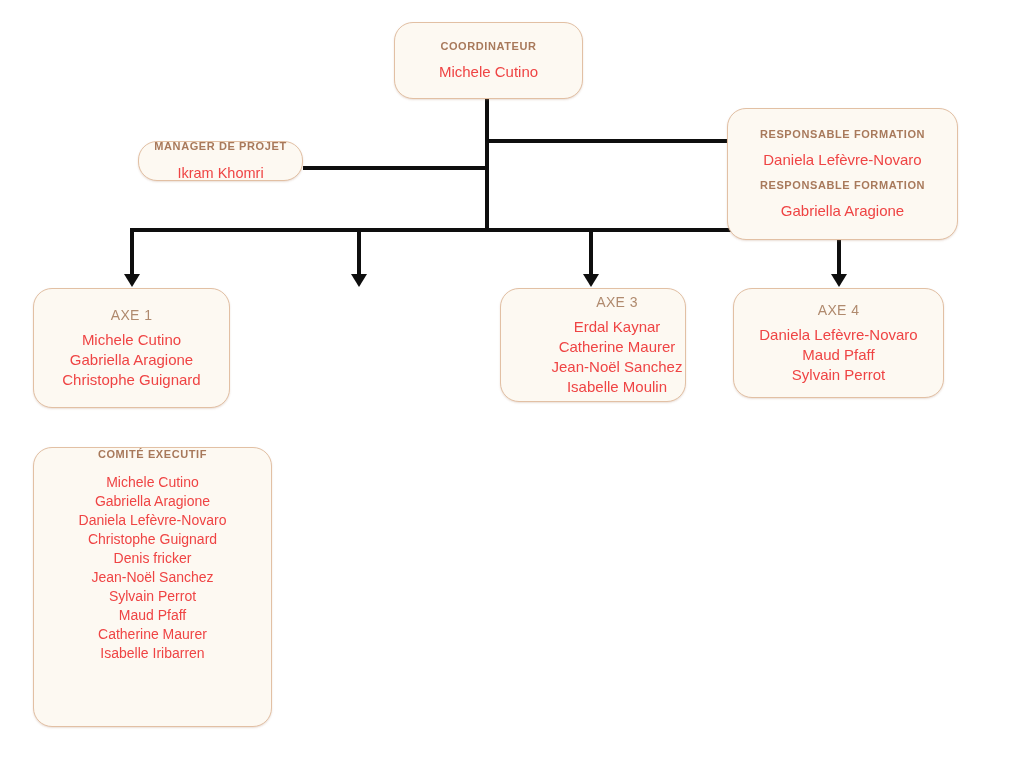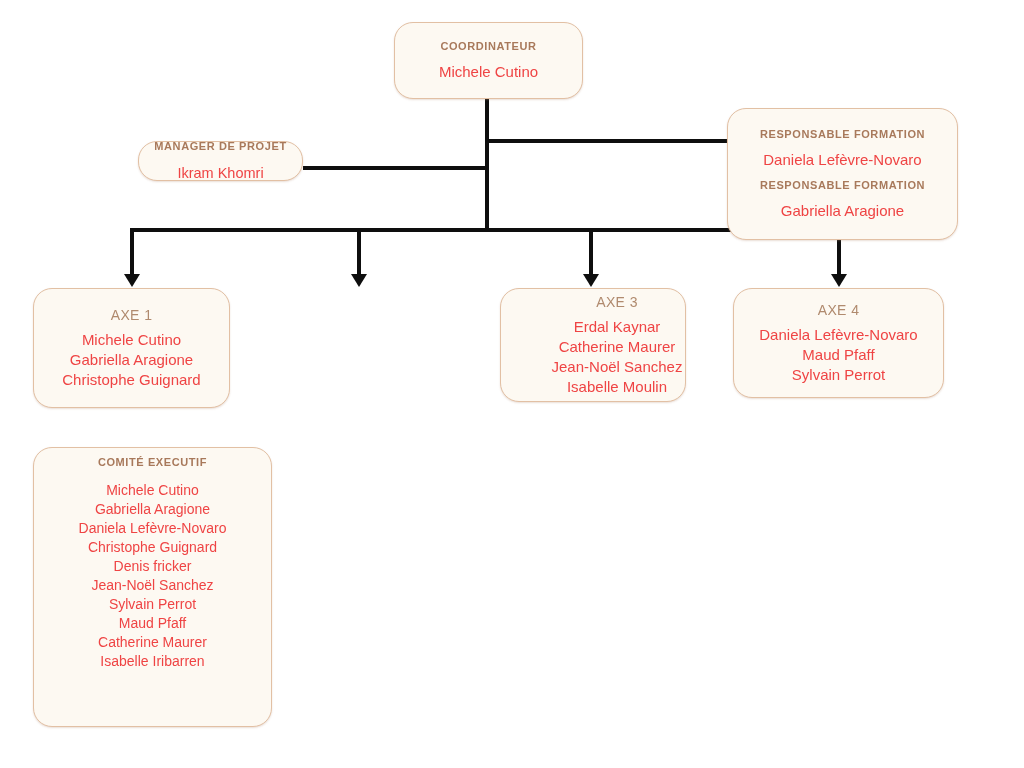--- a/index.html
+++ b/index.html
@@ -59,21 +59,21 @@
   .axe1-box { left: 33px;  top: 288px; width: 197px; height: 120px; }
   .axe2-box { left: 259px; top: 288px; width: 207px; height: 110px; }
   .axe3-box { left: 500px; top: 288px; width: 186px; height: 114px; padding-left: 48px; }
   .axe4-box { left: 733px; top: 288px; width: 211px; height: 110px; }
 
   .comite-box {
     left: 33px; top: 447px; width: 239px; height: 280px;
     justify-content: flex-start;
     align-items: stretch;
     text-align: left;
-    padding: 8px 14px 14px 14px;
+    padding: 0 14px 14px 14px;
   }
   .comite-box .node-title { text-align: center; margin-bottom: 13px; }
   .comite-box .person { font-size: 14px; line-height: 19px; }
 
   
   .line {
     position: absolute;
     background: #0e0e0e;
   }
   .trunk-v        { left: 485px; top: 99px;  width: 4px;   height: 133px; }

